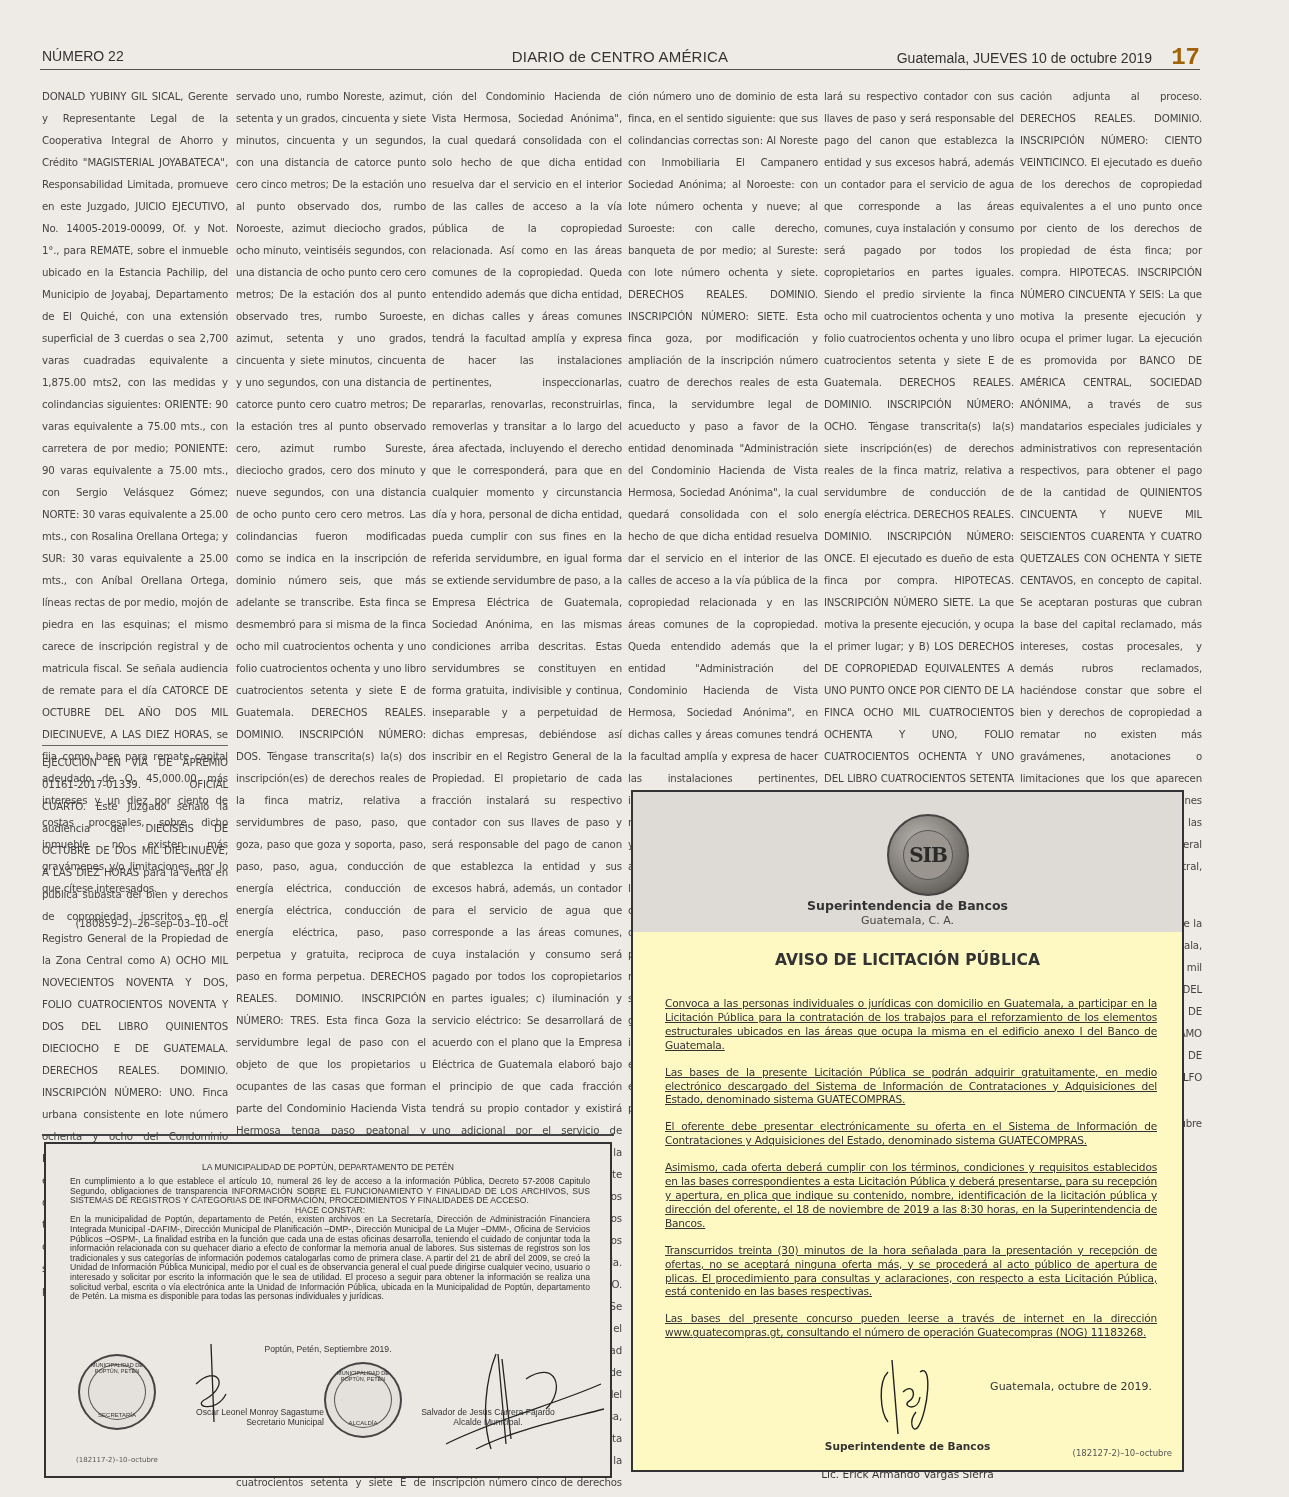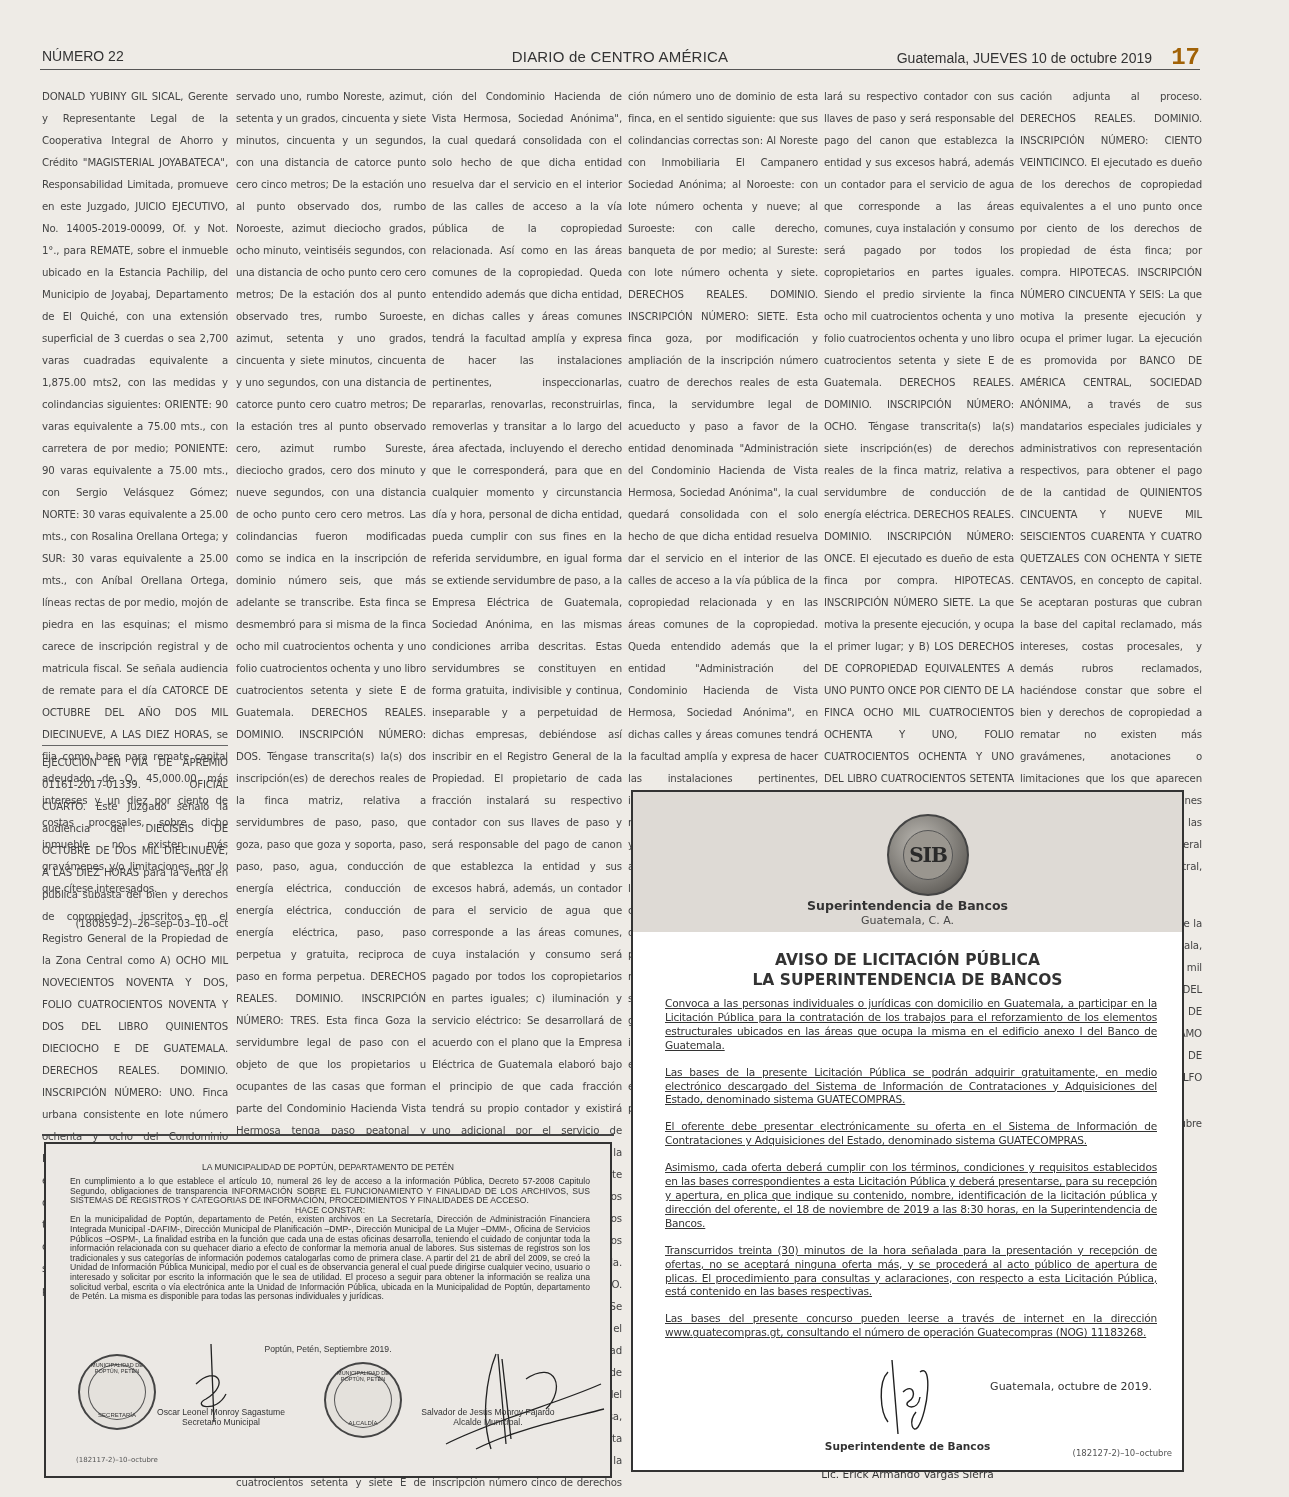--- a/index.html
+++ b/index.html
@@ -19,21 +19,21 @@
 
   .c1 { left: 42px; top: 86px; width: 186px; }
   .c1b { left: 42px; top: 752px; width: 186px; }
   .c2 { left: 236px; top: 86px; width: 190px; }
   .c3 { left: 432px; top: 86px; width: 190px; }
   .c4 { left: 628px; top: 86px; width: 190px; }
   .c5 { left: 824px; top: 86px; width: 190px; }
   .c6 { left: 1020px; top: 86px; width: 182px; }
 
   
-  .sib { position: absolute; left: 631px; top: 790px; width: 553px; height: 682px; border: 2px solid #333; background: #ffffff; }
+  .sib { position: absolute; left: 631px; top: 790px; width: 553px; height: 682px; border: 2px solid #333; background: #fef9c3; }
   .sib-head { position: absolute; left: 0; top: 0; width: 100%; height: 140px; background: #dedad5; }
   .sib-logo { position: absolute; left: 254px; top: 22px; width: 82px; height: 82px; border-radius: 50%; background: radial-gradient(circle at 40% 35%, #bdbab4, #6c6964 70%, #3f3d3a); border: 2px solid #444; }
   .sib-logo .inner { position: absolute; left: 14px; top: 14px; width: 50px; height: 50px; border-radius: 50%; background: #9a968f; border: 1px solid #555; display:flex; align-items:center; justify-content:center; font-family: "DejaVu Serif", serif; font-weight: bold; font-size: 20px; color: #2a2a2a; letter-spacing: -1px; }
   .sib-name { position: absolute; left: 0; right: 0; top: 106px; text-align: center; font-family: "DejaVu Sans", sans-serif; font-weight: bold; font-size: 12.5px; color: #333; }
   .sib-sub { position: absolute; left: 0; right: 0; top: 122px; text-align: center; font-size: 11px; color: #444; }
   .sib-title { position: absolute; left: 0; right: 0; top: 158px; text-align: center; font-family: "DejaVu Sans", sans-serif; font-weight: bold; font-size: 15.5px; line-height: 20px; color: #333; }
   .sib-body { position: absolute; left: 32px; top: 205px; width: 492px; font-family: "DejaVu Sans", sans-serif; font-size: 10.6px; line-height: 13.9px; color: #333; text-align: justify; letter-spacing: -0.2px; }
   .sib-body p { margin-bottom: 13px; text-decoration: underline; }
   .sib-date { position: absolute; right: 30px; top: 588px; font-size: 11px; color: #333; }
   .sib-sign { position: absolute; left: 225px; top: 560px; width: 90px; height: 85px; }
@@ -47,21 +47,21 @@
   .pop-body { position: absolute; left: 24px; top: 33px; width: 520px; font-family: "Liberation Sans", sans-serif; font-size: 8.6px; line-height: 9.6px; color: #333; text-align: justify; }
   .pop-center { text-align: center; }
   .pop-date { position: absolute; left: 0; right: 0; top: 200px; text-align: center; font-family: "Liberation Sans", sans-serif; font-size: 8.6px; color: #333; }
   .seal { position: absolute; width: 78px; height: 76px; border-radius: 50%; border: 2px solid #444; background: #e4e1dc; }
   .seal .ring { position: absolute; left: 8px; top: 8px; right: 8px; bottom: 8px; border-radius: 50%; border: 1px solid #555; }
   .seal .lbl { position: absolute; left: 0; right: 0; bottom: 10px; text-align: center; font-size: 6px; font-family: "Liberation Sans", sans-serif; color: #333; }
   .seal .top { position: absolute; left: 0; right: 0; top: 6px; text-align: center; font-size: 5.5px; font-family: "Liberation Sans", sans-serif; color: #333; }
   .seal1 { left: 32px; top: 210px; }
   .seal2 { left: 278px; top: 218px; }
   .signer { position: absolute; font-family: "Liberation Sans", sans-serif; font-size: 8.6px; color: #333; text-align: center; line-height: 10px; }
-  .signer1 { left: 100px; top: 263px; width: 150px; }
+  .signer1 { left: 128px; top: 263px; width: 150px; text-align: right; }
   .signer2 { left: 362px; top: 263px; width: 160px; }
   .pop-ref { position: absolute; left: 30px; top: 312px; font-size: 7px; color: #555; }
   .scribble { position: absolute; }
 </style>
 </head>
 <body>
 
 <div class="masthead">
   <span class="mh-left">NÚMERO 22</span>
   <span class="mh-center">DIARIO de CENTRO AMÉRICA</span>
@@ -102,21 +102,20 @@
 <div class="sib">
   <div class="sib-head">
     <div class="sib-logo">
       <div class="inner">SIB</div>
     </div>
     <div class="sib-name">Superintendencia de Bancos</div>
     <div class="sib-sub">Guatemala, C. A.</div>
   </div>
   <div class="sib-title">
     <div>AVISO DE LICITACIÓN PÚBLICA</div>
-    <div>LA SUPERINTENDENCIA DE BANCOS</div>
   </div>
   <div class="sib-body">
     <p>Convoca a las personas individuales o jurídicas con domicilio en Guatemala, a participar en la Licitación Pública para la contratación de los trabajos para el reforzamiento de los elementos estructurales ubicados en las áreas que ocupa la misma en el edificio anexo I del Banco de Guatemala.</p>
     <p>Las bases de la presente Licitación Pública se podrán adquirir gratuitamente, en medio electrónico descargado del Sistema de Información de Contrataciones y Adquisiciones del Estado, denominado sistema GUATECOMPRAS.</p>
     <p>El oferente debe presentar electrónicamente su oferta en el Sistema de Información de Contrataciones y Adquisiciones del Estado, denominado sistema GUATECOMPRAS.</p>
     <p>Asimismo, cada oferta deberá cumplir con los términos, condiciones y requisitos establecidos en las bases correspondientes a esta Licitación Pública y deberá presentarse, para su recepción y apertura, en plica que indique su contenido, nombre, identificación de la licitación pública y dirección del oferente, el 18 de noviembre de 2019 a las 8:30 horas, en la Superintendencia de Bancos.</p>
     <p>Transcurridos treinta (30) minutos de la hora señalada para la presentación y recepción de ofertas, no se aceptará ninguna oferta más, y se procederá al acto público de apertura de plicas. El procedimiento para consultas y aclaraciones, con respecto a esta Licitación Pública, está contenido en las bases respectivas.</p>
     <p>Las bases del presente concurso pueden leerse a través de internet en la dirección www.guatecompras.gt, consultando el número de operación Guatecompras (NOG) 11183268.</p>
   </div>
   <svg class="sib-sign" viewBox="0 0 90 85">
@@ -152,18 +151,18 @@
 
   <div class="seal seal2">
     <div class="ring"></div>
     <div class="top">MUNICIPALIDAD DE POPTÚN, PETÉN</div>
     <div class="lbl">ALCALDÍA</div>
   </div>
   <svg class="scribble" style="left:390px; top:205px;" width="170" height="110" viewBox="0 0 170 110">
     <path d="M60 5 C50 30, 45 70, 55 100 M62 5 L70 95 M66 10 L75 90 M10 95 C60 70, 120 55, 165 35 M40 100 C80 80, 130 70, 168 60 M90 30 C120 10, 130 40, 110 60" fill="none" stroke="#222" stroke-width="1.3"></path>
   </svg>
   <div class="signer signer2">
-    <div>Salvador de Jesús Monroy Fajardo</div>
+    <div>Salvador de Jesús Carrera Fajardo</div>
     <div>Alcalde Municipal.</div>
   </div>
 
   <div class="pop-ref">(182117-2)–10–octubre</div>
 </div>
 
 </body></html>

